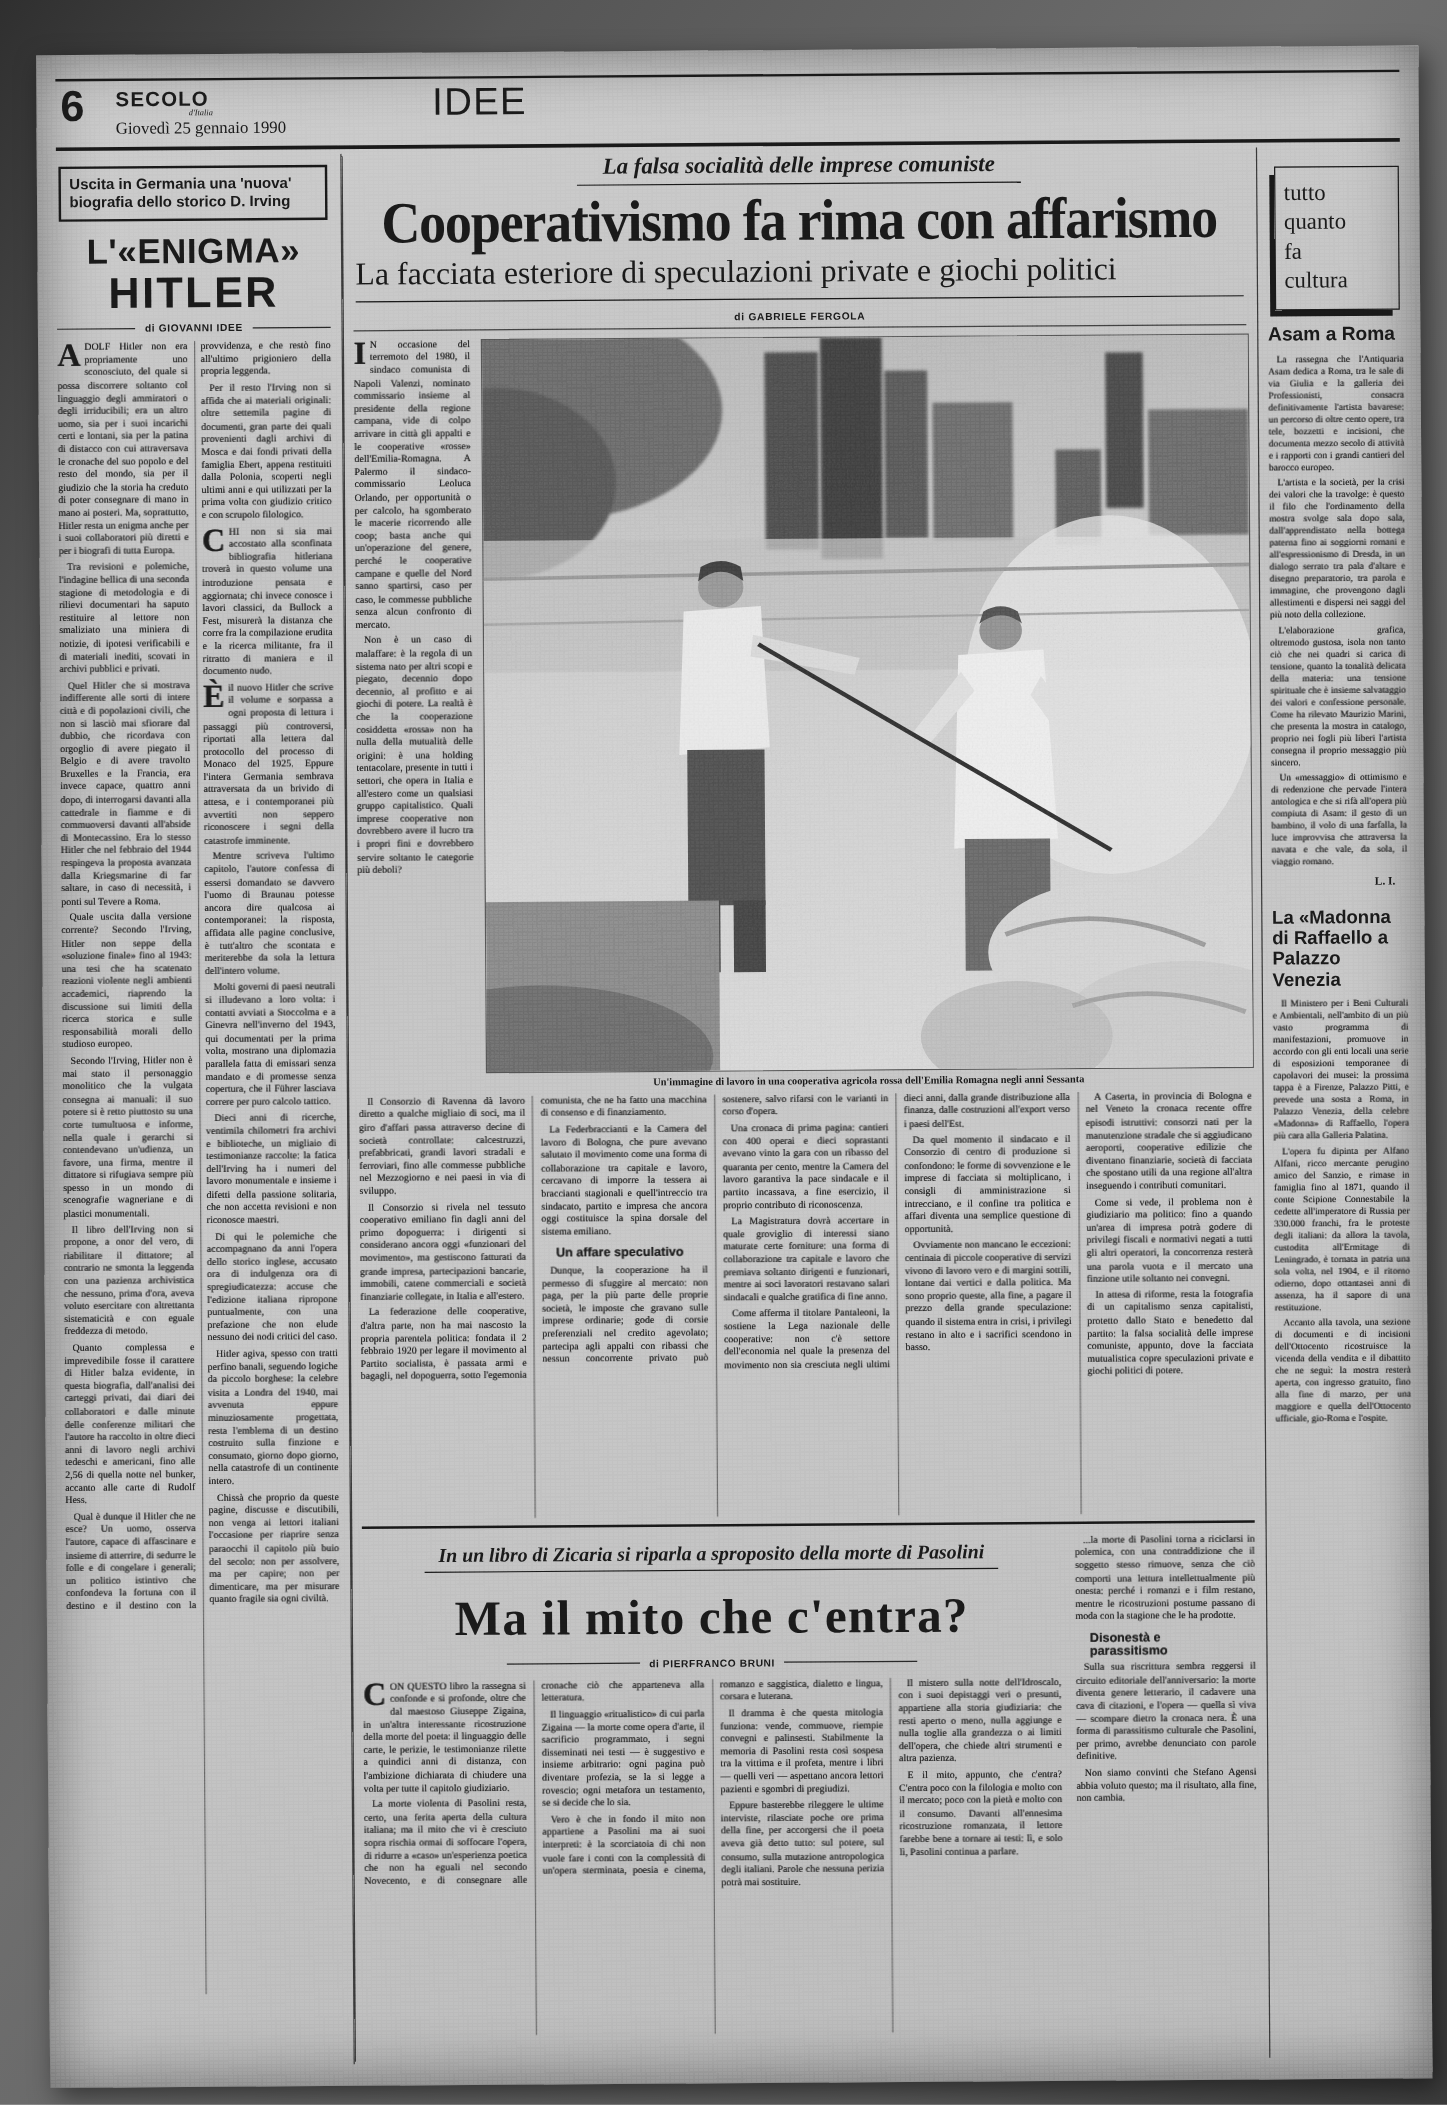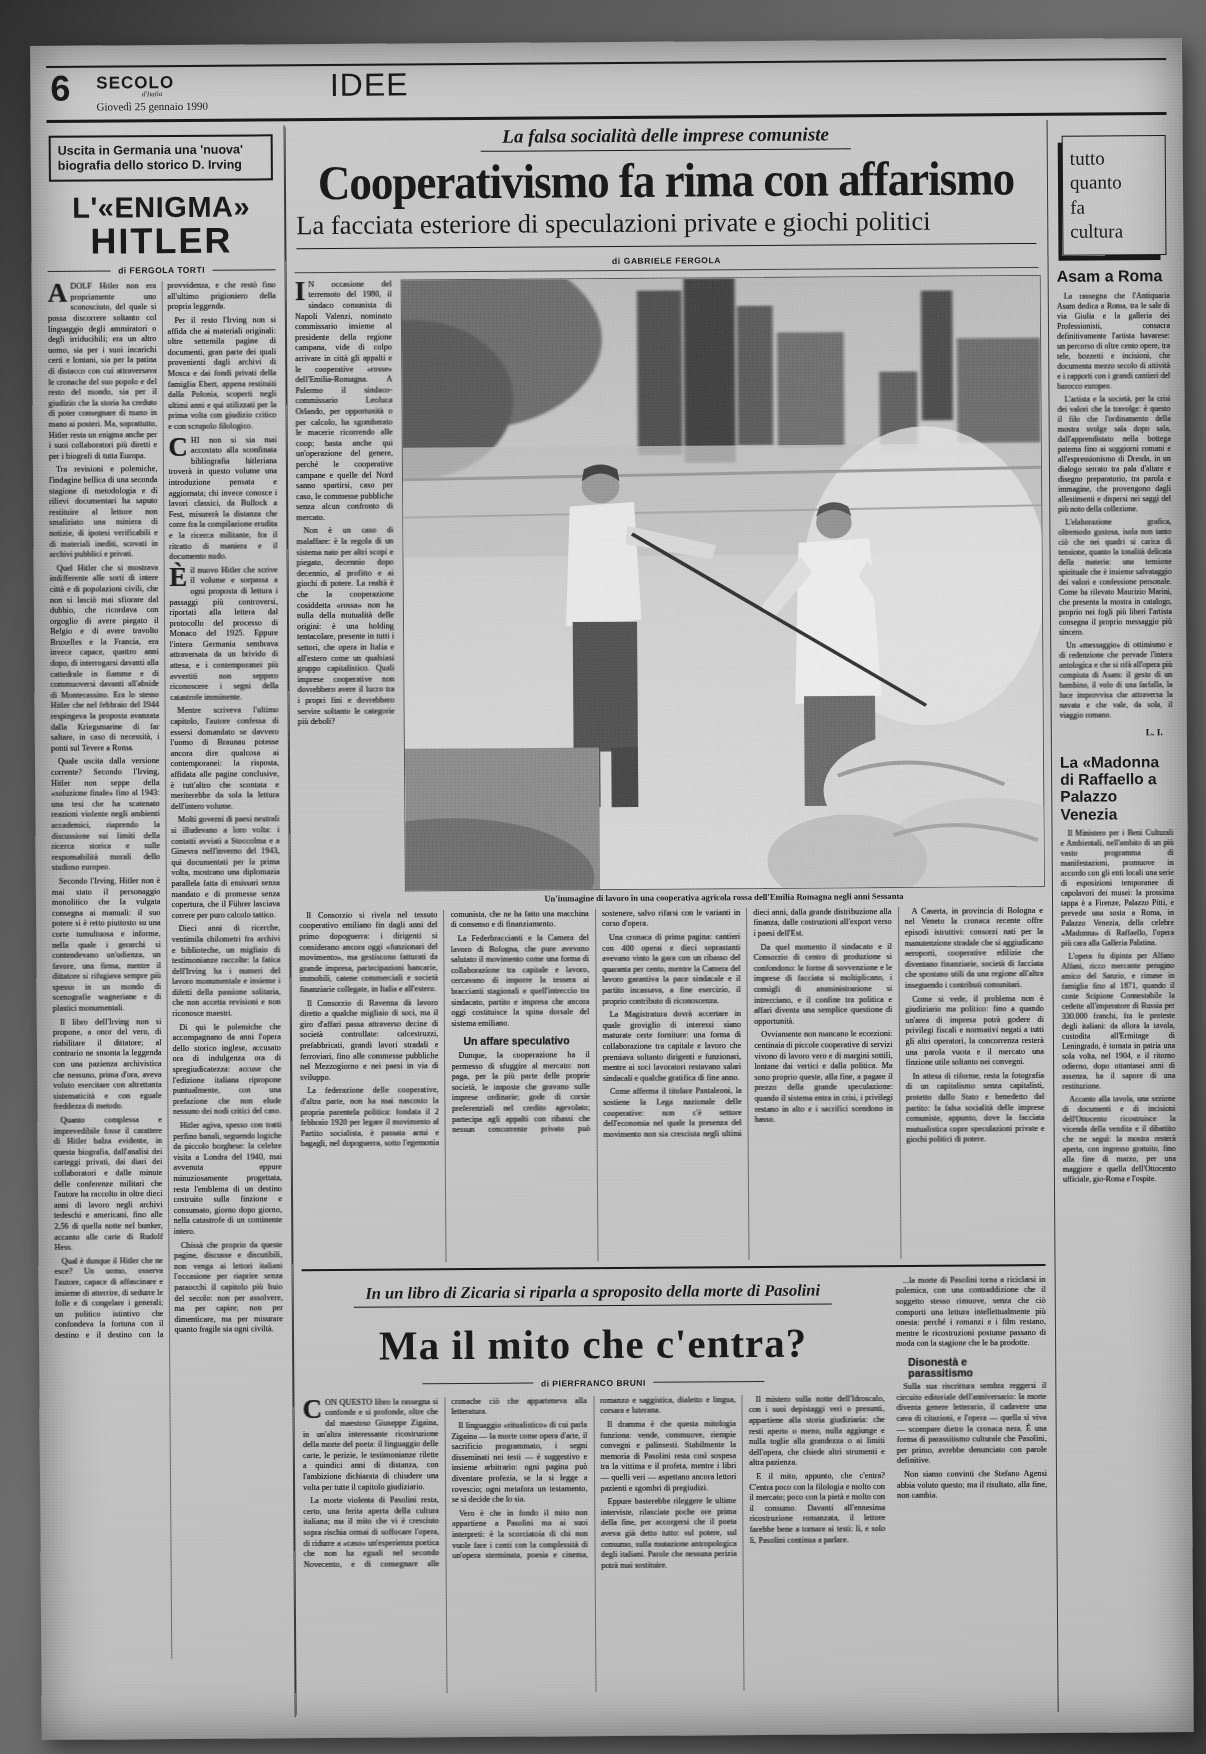--- a/index.html
+++ b/index.html
@@ -25,21 +25,21 @@
   header{padding-top:20px;}
   .hdr-row{
     display:flex;align-items:flex-start;gap:26px;
     border-top:2px solid #1a1a1a;border-bottom:3px solid #1a1a1a;
     padding:5px 4px 7px;margin:0 2px;
   }
   .pagenum{font-family:"Liberation Sans",sans-serif;font-weight:900;font-size:36px;line-height:.9;}
   .masthead{display:flex;flex-direction:column;line-height:1;margin-top:2px;justify-content:flex-end;}
   .mh-name{font-family:"Liberation Sans",sans-serif;font-weight:900;font-size:17px;letter-spacing:1px;}
   .mh-sub{font-size:7px;font-style:italic;text-align:center;}
-  .mh-date{font-size:11px;margin-top:3px;}
+  .mh-date{font-size:14px;margin-top:3px;}
   .section-name{font-family:"Liberation Sans",sans-serif;font-weight:400;font-size:32px;line-height:.9;letter-spacing:1px;margin-left:96px;}
   
   .content{display:flex;height:1592px;margin-top:4px;}
   .col-hitler{width:240px;flex:none;border-right:1px solid #3c3c3c;box-shadow:3px 0 0 -2px #3c3c3c;padding:2px 9px 0 2px;box-sizing:border-box;}
   .col-main{flex:1;padding:0 9px;min-width:0;}
   .col-culture{width:122px;flex:none;border-left:1px solid #3c3c3c;padding:0 0 0 8px;box-sizing:border-box;}
   
   .bodytext{font-size:8.3px;line-height:10.6px;text-align:justify;color:#1d1d1d;
     text-shadow:0 0 .5px rgba(25,25,25,.65);filter:blur(.22px);}
   .bodytext p{margin:0 0 3px;text-indent:7px;}
@@ -113,21 +113,21 @@
 
   <div class="content">
 
     <aside class="col-hitler">
       <div class="hit-kicker">Uscita in Germania una 'nuova' biografia dello storico D. Irving</div>
       <div class="hit-headline">
         <span class="hit-h1">L'«ENIGMA»</span>
         <span class="hit-h2">HITLER</span>
       </div>
       <div class="byline-rules">
-        <span>di FERGOLA TORTI</span>
+        <span>di GIOVANNI IDEE</span>
       </div>
       <div class="hit-body bodytext">
           <p class="art-dropcap art-dropcap"><span class="dropcap">A</span>DOLF Hitler non era propriamente uno sconosciuto, del quale si possa discorrere soltanto col linguaggio degli ammiratori o degli irriducibili; era un altro uomo, sia per i suoi incarichi certi e lontani, sia per la patina di distacco con cui attraversava le cronache del suo popolo e del resto del mondo, sia per il giudizio che la storia ha creduto di poter consegnare di mano in mano ai posteri. Ma, soprattutto, Hitler resta un enigma anche per i suoi collaboratori più diretti e per i biografi di tutta Europa.</p>
           <p class="art-p">Tra revisioni e polemiche, l'indagine bellica di una seconda stagione di metodologia e di rilievi documentari ha saputo restituire al lettore non smaliziato una miniera di notizie, di ipotesi verificabili e di materiali inediti, scovati in archivi pubblici e privati.</p>
           <p class="art-p">Quel Hitler che si mostrava indifferente alle sorti di intere città e di popolazioni civili, che non si lasciò mai sfiorare dal dubbio, che ricordava con orgoglio di avere piegato il Belgio e di avere travolto Bruxelles e la Francia, era invece capace, quattro anni dopo, di interrogarsi davanti alla cattedrale in fiamme e di commuoversi davanti all'abside di Montecassino. Era lo stesso Hitler che nel febbraio del 1944 respingeva la proposta avanzata dalla Kriegsmarine di far saltare, in caso di necessità, i ponti sul Tevere a Roma.</p>
           <p class="art-p">Quale uscita dalla versione corrente? Secondo l'Irving, Hitler non seppe della «soluzione finale» fino al 1943: una tesi che ha scatenato reazioni violente negli ambienti accademici, riaprendo la discussione sui limiti della ricerca storica e sulle responsabilità morali dello studioso europeo.</p>
           <p class="art-p">Secondo l'Irving, Hitler non è mai stato il personaggio monolitico che la vulgata consegna ai manuali: il suo potere si è retto piuttosto su una corte tumultuosa e informe, nella quale i gerarchi si contendevano un'udienza, un favore, una firma, mentre il dittatore si rifugiava sempre più spesso in un mondo di scenografie wagneriane e di plastici monumentali.</p>
           <p class="art-p">Il libro dell'Irving non si propone, a onor del vero, di riabilitare il dittatore; al contrario ne smonta la leggenda con una pazienza archivistica che nessuno, prima d'ora, aveva voluto esercitare con altrettanta sistematicità e con eguale freddezza di metodo.</p>
           <p class="art-p">Quanto complessa e imprevedibile fosse il carattere di Hitler balza evidente, in questa biografia, dall'analisi dei carteggi privati, dai diari dei collaboratori e dalle minute delle conferenze militari che l'autore ha raccolto in oltre dieci anni di lavoro negli archivi tedeschi e americani, fino alle 2,56 di quella notte nel bunker, accanto alle carte di Rudolf Hess.</p>
           <p class="art-p">Qual è dunque il Hitler che ne esce? Un uomo, osserva l'autore, capace di affascinare e insieme di atterrire, di sedurre le folle e di congelare i generali; un politico istintivo che confondeva la fortuna con il destino e il destino con la provvidenza, e che restò fino all'ultimo prigioniero della propria leggenda.</p>
@@ -224,22 +224,22 @@
 
               <rect x="0" y="470" width="175" height="142" fill="#8d8d8d"></rect>
               <ellipse cx="40" cy="600" rx="130" ry="60" fill="#6f6f6f"></ellipse>
               <rect width="575" height="612" filter="url(#grain)" opacity="0.16"></rect>
             </svg>
             <figcaption>Un'immagine di lavoro in una cooperativa agricola rossa dell'Emilia Romagna negli anni Sessanta</figcaption>
           </figure>
         </div>
 
         <div class="coop-body bodytext">
+            <p class="art-p">Il Consorzio di Ravenna dà lavoro diretto a qualche migliaio di soci, ma il giro d'affari passa attraverso decine di società controllate: calcestruzzi, prefabbricati, grandi lavori stradali e ferroviari, fino alle commesse pubbliche nel Mezzogiorno e nei paesi in via di sviluppo.</p>
             <p class="art-p">Il Consorzio si rivela nel tessuto cooperativo emiliano fin dagli anni del primo dopoguerra: i dirigenti si considerano ancora oggi «funzionari del movimento», ma gestiscono fatturati da grande impresa, partecipazioni bancarie, immobili, catene commerciali e società finanziarie collegate, in Italia e all'estero.</p>
-            <p class="art-p">Il Consorzio di Ravenna dà lavoro diretto a qualche migliaio di soci, ma il giro d'affari passa attraverso decine di società controllate: calcestruzzi, prefabbricati, grandi lavori stradali e ferroviari, fino alle commesse pubbliche nel Mezzogiorno e nei paesi in via di sviluppo.</p>
             <p class="art-p">La federazione delle cooperative, d'altra parte, non ha mai nascosto la propria parentela politica: fondata il 2 febbraio 1920 per legare il movimento al Partito socialista, è passata armi e bagagli, nel dopoguerra, sotto l'egemonia comunista, che ne ha fatto una macchina di consenso e di finanziamento.</p>
             <p class="art-p">La Federbraccianti e la Camera del lavoro di Bologna, che pure avevano salutato il movimento come una forma di collaborazione tra capitale e lavoro, cercavano di imporre la tessera ai braccianti stagionali e quell'intreccio tra sindacato, partito e impresa che ancora oggi costituisce la spina dorsale del sistema emiliano.</p>
             <p class="art-subhead">Un affare speculativo</p>
             <p class="art-p">Dunque, la cooperazione ha il permesso di sfuggire al mercato: non paga, per la più parte delle proprie società, le imposte che gravano sulle imprese ordinarie; gode di corsie preferenziali nel credito agevolato; partecipa agli appalti con ribassi che nessun concorrente privato può sostenere, salvo rifarsi con le varianti in corso d'opera.</p>
             <p class="art-p">Una cronaca di prima pagina: cantieri con 400 operai e dieci soprastanti avevano vinto la gara con un ribasso del quaranta per cento, mentre la Camera del lavoro garantiva la pace sindacale e il partito incassava, a fine esercizio, il proprio contributo di riconoscenza.</p>
             <p class="art-p">La Magistratura dovrà accertare in quale groviglio di interessi siano maturate certe forniture: una forma di collaborazione tra capitale e lavoro che premiava soltanto dirigenti e funzionari, mentre ai soci lavoratori restavano salari sindacali e qualche gratifica di fine anno.</p>
             <p class="art-p">Come afferma il titolare Pantaleoni, la sostiene la Lega nazionale delle cooperative: non c'è settore dell'economia nel quale la presenza del movimento non sia cresciuta negli ultimi dieci anni, dalla grande distribuzione alla finanza, dalle costruzioni all'export verso i paesi dell'Est.</p>
             <p class="art-p">Da quel momento il sindacato e il Consorzio di centro di produzione si confondono: le forme di sovvenzione e le imprese di facciata si moltiplicano, i consigli di amministrazione si intrecciano, e il confine tra politica e affari diventa una semplice questione di opportunità.</p>
             <p class="art-p">Ovviamente non mancano le eccezioni: centinaia di piccole cooperative di servizi vivono di lavoro vero e di margini sottili, lontane dai vertici e dalla politica. Ma sono proprio queste, alla fine, a pagare il prezzo della grande speculazione: quando il sistema entra in crisi, i privilegi restano in alto e i sacrifici scendono in basso.</p>
             <p class="art-p">A Caserta, in provincia di Bologna e nel Veneto la cronaca recente offre episodi istruttivi: consorzi nati per la manutenzione stradale che si aggiudicano aeroporti, cooperative edilizie che diventano finanziarie, società di facciata che spostano utili da una regione all'altra inseguendo i contributi comunitari.</p>

